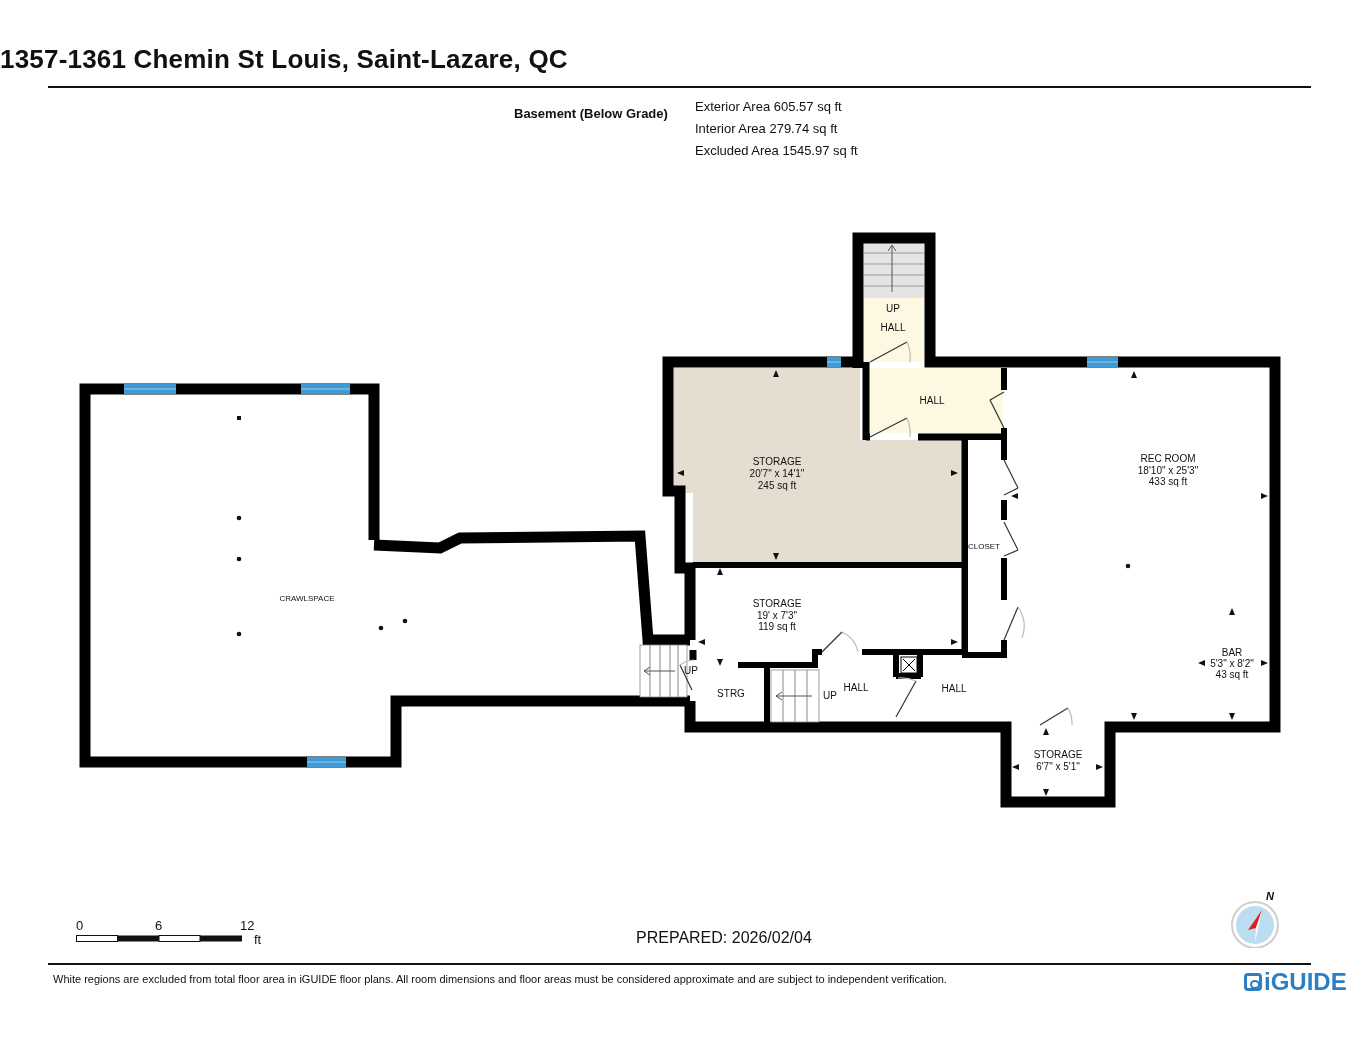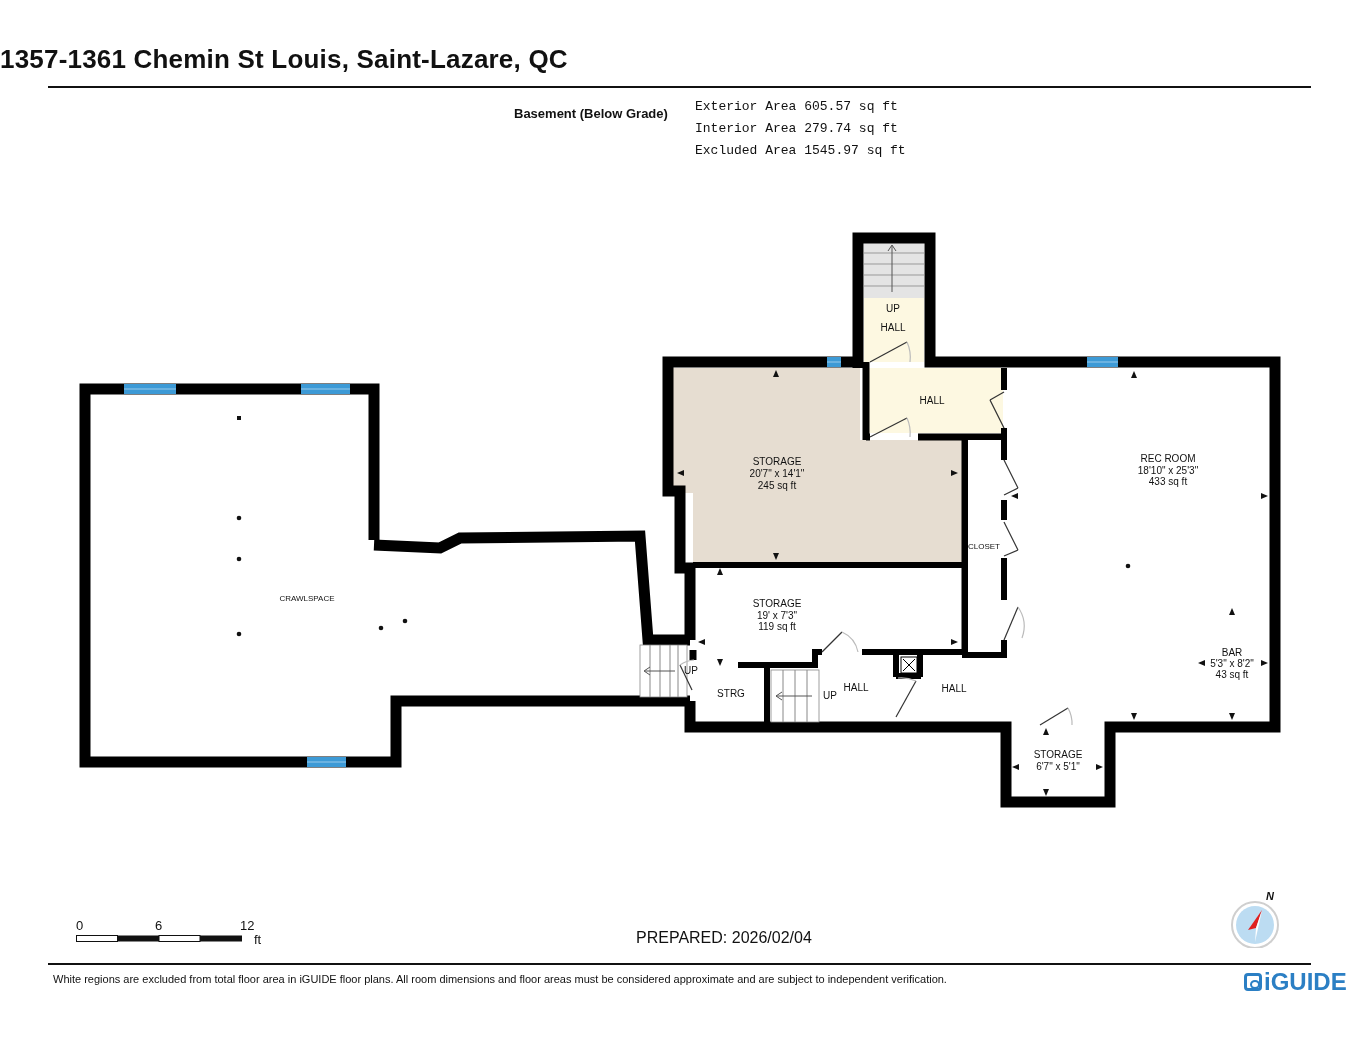--- a/index.html
+++ b/index.html
@@ -1,21 +1,21 @@
 <!DOCTYPE html>
 <html><head>
 <meta charset="utf-8">
 <style>
   html, body { margin: 0; padding: 0; background: #ffffff; }
   body { width: 1360px; height: 1050px; position: relative; overflow: hidden; font-family: "Liberation Sans", sans-serif; color: #111; }
   .title { position: absolute; left: 0; top: 44px; width: 1084px; text-align: left; font-size: 26px; font-weight: bold; letter-spacing: 0.2px; }
   .rule { position: absolute; left: 48px; width: 1263px; height: 2px; background: #111; }
   .areas { position: absolute; font-size: 13px; }
   .areas .lbl { position: absolute; left: 514px; top: 96px; font-weight: bold; white-space: nowrap; margin-top: 10px; }
-  .areas .vals { position: absolute; left: 695px; top: 96px; white-space: nowrap; line-height: 22px; font-family: Liberation Mono, monospace; }
+  .areas .vals { position: absolute; left: 695px; top: 96px; white-space: nowrap; line-height: 22px; }
   svg.plan { position: absolute; left: 0; top: 0; }
   .rl { font-family: "Liberation Sans", sans-serif; font-size: 10px; fill: #111; text-anchor: middle; }
   .rl.small { font-size: 8px; }
   .scale { position: absolute; left: 76px; top: 918px; }
   .scale .t { position: absolute; font-size: 13px; }
   .prepared { position: absolute; left: 612px; top: 929px; font-size: 16px; white-space: nowrap; margin-left: 24px; }
   .disclaimer { position: absolute; left: 53px; top: 973px; font-size: 11px; white-space: nowrap; }
   .brand { position: absolute; left: 1244px; top: 968px; font-size: 24px; font-weight: bold; color: #2b7fc4; white-space: nowrap; display: flex; align-items: center; }
   .brand .logo-box { width: 18px; height: 18px; border: 3px solid #2b7fc4; border-radius: 4px; box-sizing: border-box; margin-right: 2px; position: relative; }
   .brand .logo-box::after { content: ""; position: absolute; left: 3px; top: 4px; width: 6px; height: 5px; border: 2px solid #2b7fc4; border-radius: 50%; }

